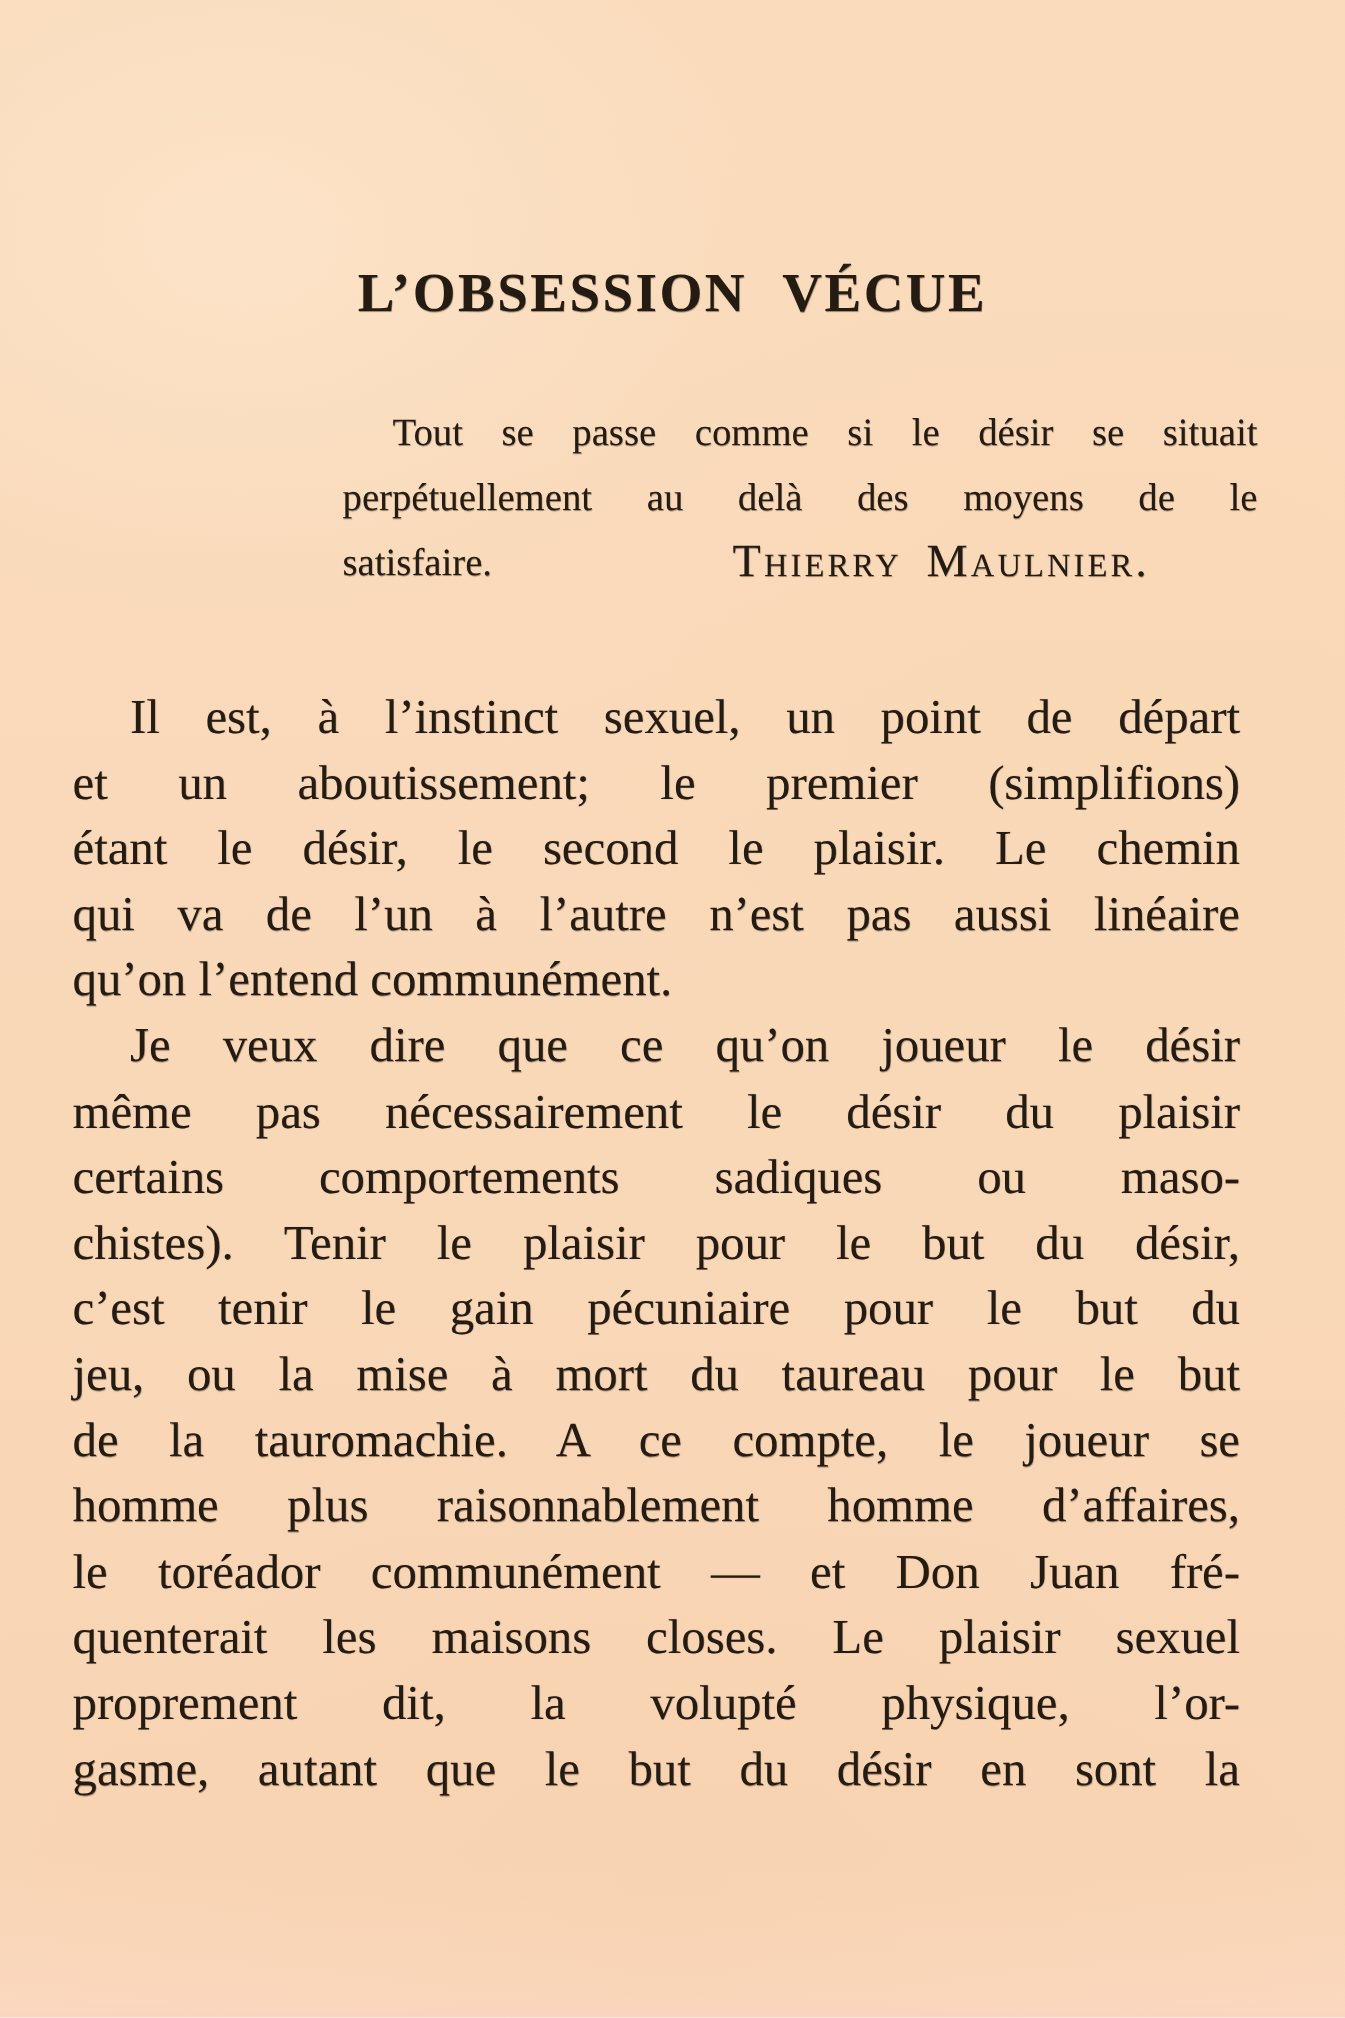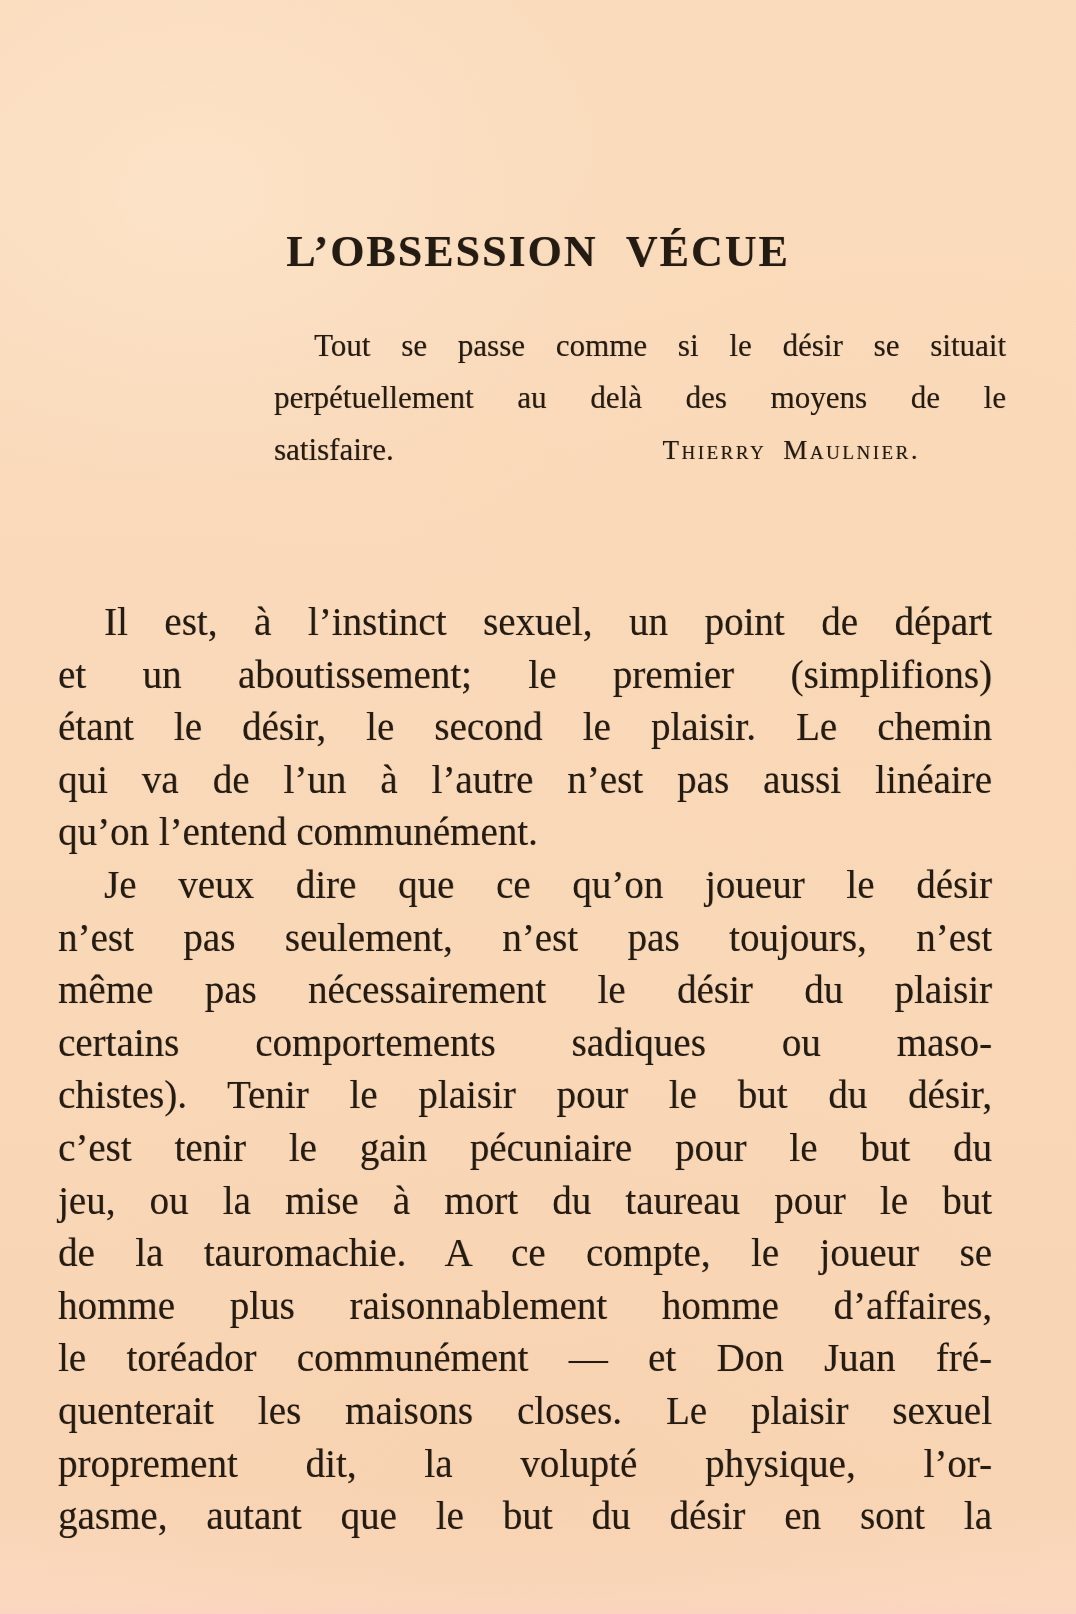--- a/index.html
+++ b/index.html
@@ -18,21 +18,21 @@
       linear-gradient(180deg, #fadcbd 0%, #f9d8b8 55%, #f8d5b4 92%, #fbd9c0 100%);
     font-family: "Liberation Serif", "DejaVu Serif", serif;
     color: #241b12;
   }
   .ink {
     color: #241b12;
     text-shadow: 0.4px 0.4px 0.7px rgba(40, 28, 16, 0.45);
   }
   .title {
     position: absolute;
-    top: 226px;
+    top: 209px;
     left: 0;
     width: 100%;
     text-align: center;
     font-size: 44px;
     font-weight: 600;
     letter-spacing: 2px;
     word-spacing: 16px;
     white-space: nowrap;
   }
   .epigraph {
@@ -46,21 +46,20 @@
   .epigraph .line.indent {
     padding-left: 40px;
   }
   .body-block {
     position: absolute;
     top: 548px;
     left: 58px;
     width: 934px;
     font-size: 39px;
     line-height: 52.6px;
-    margin-top: 48px;
   }
   .body-block .line.indent {
     padding-left: 46px;
   }
   .line {
     white-space: normal;
   }
   .line.justify {
     text-align: justify;
     text-align-last: justify;
@@ -72,21 +71,21 @@
   .epigraph-closing-row {
     display: flex;
     align-items: flex-end;
   }
   .attribution {
     margin-left: auto;
     margin-right: 86px;
     font-variant: small-caps;
     letter-spacing: 2.5px;
     word-spacing: 8px;
-    font-size: 27px;
+    font-size: 37px;
   }
   .bottom-edge {
     position: absolute;
     left: 0;
     bottom: 0;
     width: 100%;
     height: 16px;
     background: linear-gradient(180deg, rgba(252, 209, 196, 0) 0%, rgba(252, 209, 196, 0.55) 100%);
     pointer-events: none;
   }
@@ -110,21 +109,20 @@
   </div>
 
   <div class="body-block ink">
     <div>
         <div class="line justify indent">Il est, à l’instinct sexuel, un point de départ</div>
         <div class="line justify">et un aboutissement; le premier (simplifions)</div>
         <div class="line justify">étant le désir, le second le plaisir. Le chemin</div>
         <div class="line justify">qui va de l’un à l’autre n’est pas aussi linéaire</div>
         <div class="line no-justify">qu’on l’entend communément.</div>
         <div class="line justify indent">Je veux dire que ce qu’on joueur le désir</div>
-        <div class="line justify">n’est pas seulement, n’est pas toujours, n’est</div>
         <div class="line justify">même pas nécessairement le désir du plaisir</div>
         <div class="line justify">certains comportements sadiques ou maso-</div>
         <div class="line justify">chistes). Tenir le plaisir pour le but du désir,</div>
         <div class="line justify">c’est tenir le gain pécuniaire pour le but du</div>
         <div class="line justify">jeu, ou la mise à mort du taureau pour le but</div>
         <div class="line justify">de la tauromachie. A ce compte, le joueur se</div>
         <div class="line justify">homme plus raisonnablement homme d’affaires,</div>
         <div class="line justify">le toréador communément — et Don Juan fré-</div>
         <div class="line justify">quenterait les maisons closes. Le plaisir sexuel</div>
         <div class="line justify">proprement dit, la volupté physique, l’or-</div>

